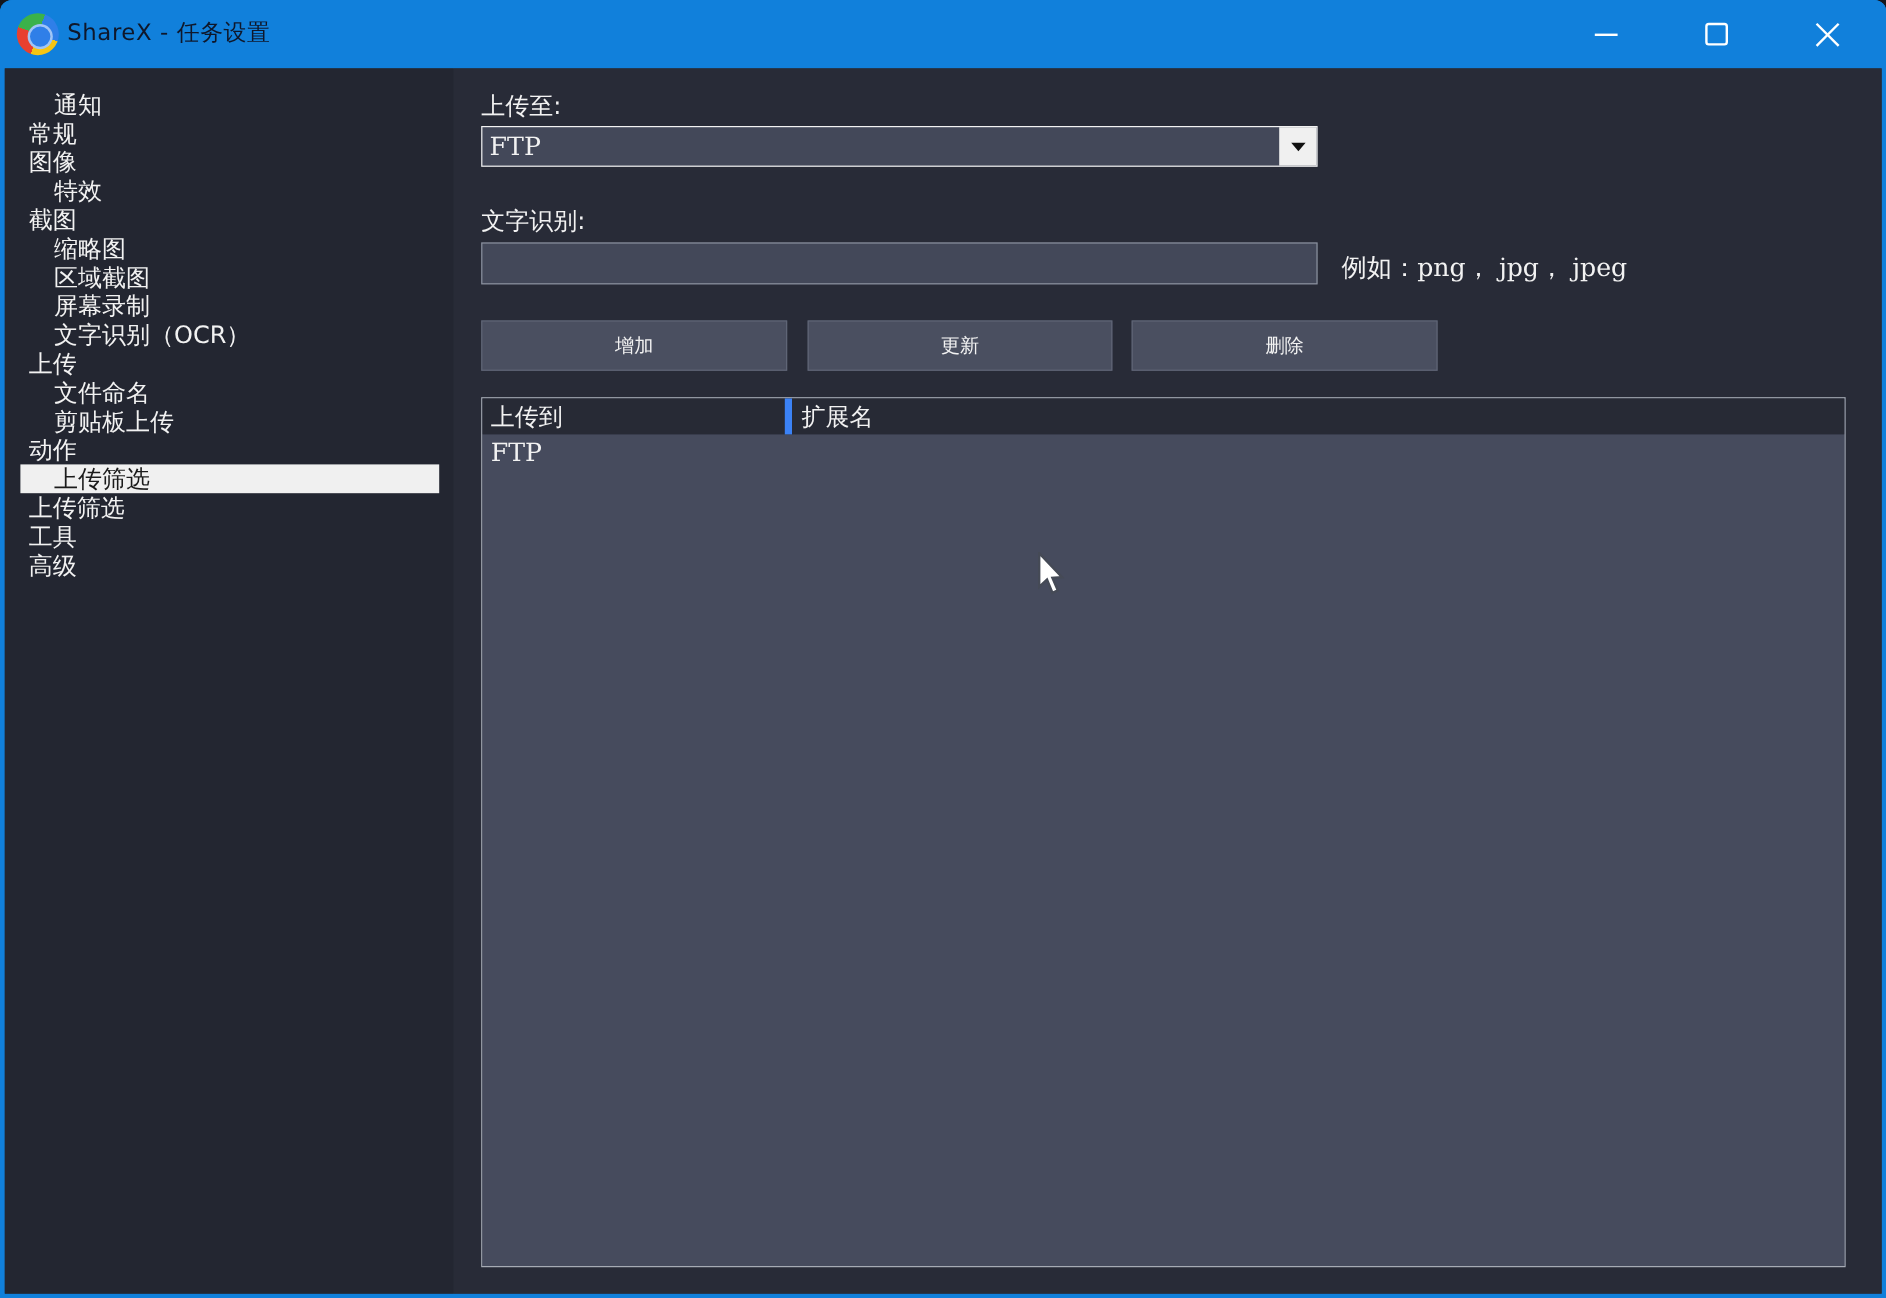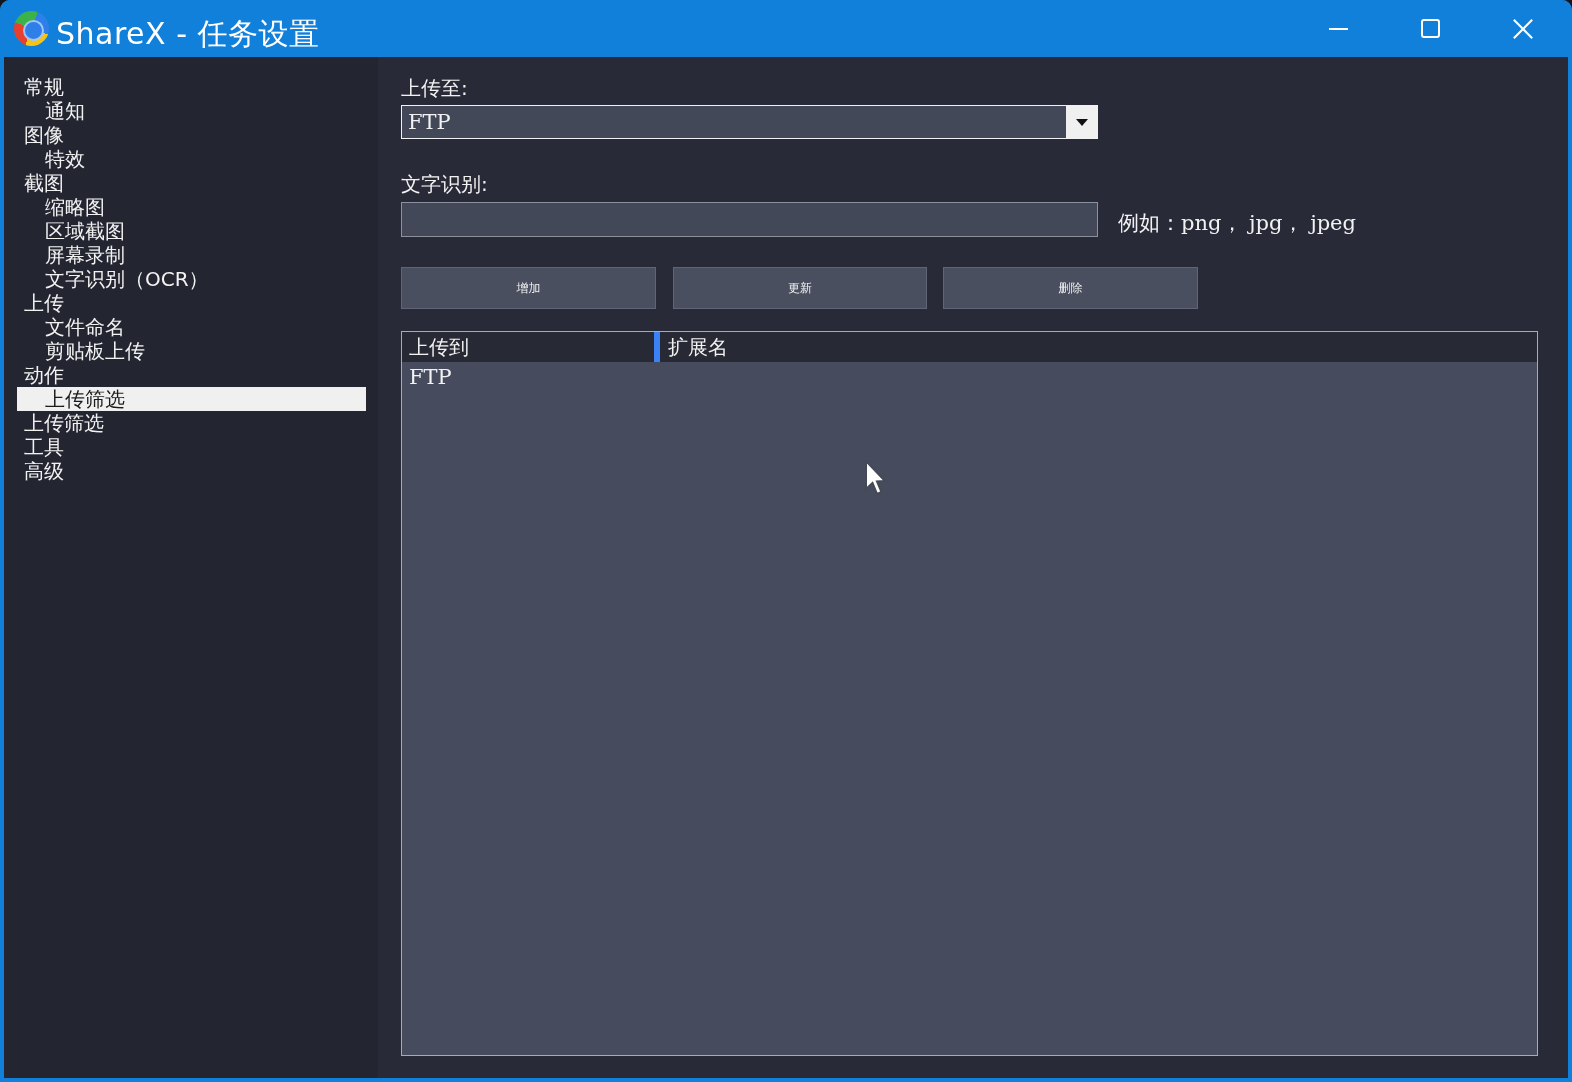--- a/index.html
+++ b/index.html
@@ -14,21 +14,21 @@
     background:#1180db; display:flex; align-items:center;
   }
   .logo {
     position:absolute; left:14px; top:11px; width:35px; height:35px; border-radius:50%;
     background:conic-gradient(from 200deg, #e8402f 0 25%, #3bb24a 25% 50%, #2f7fe8 50% 75%, #f6c512 75% 100%);
   }
   .logo::after {
     content:""; position:absolute; left:9px; top:9px; width:17px; height:17px;
     border-radius:50%; background:#2f7fe8; border:2px solid rgba(255,255,255,.55);
   }
-  .title-text { position:absolute; left:56px; top:14px; font-size:30px; color:#ffffff; letter-spacing:.5px; }
+  .title-text { position:absolute; left:56px; top:14px; font-size:19px; color:#0f172a; letter-spacing:.5px; }
   .winbtn { position:absolute; top:0; width:56px; height:57px; display:flex; align-items:center; justify-content:center; }
   .glyph-min { width:19px; height:2px; background:#ffffff; }
   .glyph-max { width:19px; height:19px; border:2px solid #ffffff; border-radius:3px; }
   .glyph-close { position:relative; width:22px; height:22px; }
   .glyph-close::before,.glyph-close::after {
     content:""; position:absolute; left:-2px; top:10px; width:26px; height:2px; background:#ffffff;
   }
   .glyph-close::before { transform:rotate(45deg); }
   .glyph-close::after { transform:rotate(-45deg); }
 
@@ -62,21 +62,21 @@
   }
   .arrow-down { width:0; height:0; border-left:6px solid transparent; border-right:6px solid transparent; border-top:7px solid #111111; }
   .text-input {
     position:absolute; left:23px; top:145px; width:697px; height:35px;
     background:#434859; border:1px solid #8b919e; color:#f2f2f2;
     font-size:20px; padding:0 6px; font-family:"DejaVu Serif","Liberation Serif",serif; outline:none;
   }
   .hint { position:absolute; left:740px; top:152px; font-size:21px; color:#f2f2f2; font-family:"DejaVu Serif","Liberation Serif",serif; }
   .btn {
     position:absolute; top:210px; height:42px; background:#4a4f60; border:1px solid #5f6576;
-    color:#f2f2f2; font-size:12px; display:flex; align-items:center; justify-content:center; cursor:default;
+    color:#f2f2f2; font-size:16px; display:flex; align-items:center; justify-content:center; cursor:default;
   }
   .btn-add { left:23px; width:255px; }
   .btn-update { left:295px; width:254px; }
   .btn-delete { left:565px; width:255px; }
 
   
   .listview {
     position:absolute; left:23px; top:274px; width:1137px; height:725px;
     border:1px solid #a6abb4; background:#464b5d; display:flex; flex-direction:column;
   }
@@ -107,22 +107,22 @@
       <div class="glyph-max"></div>
     </div>
     <div class="winbtn" style="left:1495px;">
       <div class="glyph-close"></div>
     </div>
   </div>
 
   <div class="content">
 
     <div class="sidebar">
+      <div class="nav-item lvl1">通知</div>
       <div class="nav-item lvl0">常规</div>
-      <div class="nav-item lvl1">通知</div>
       <div class="nav-item lvl0">图像</div>
       <div class="nav-item lvl1">特效</div>
       <div class="nav-item lvl0">截图</div>
       <div class="nav-item lvl1">缩略图</div>
       <div class="nav-item lvl1">区域截图</div>
       <div class="nav-item lvl1">屏幕录制</div>
       <div class="nav-item lvl1">文字识别（OCR）</div>
       <div class="nav-item lvl0">上传</div>
       <div class="nav-item lvl1">文件命名</div>
       <div class="nav-item lvl1">剪贴板上传</div>

